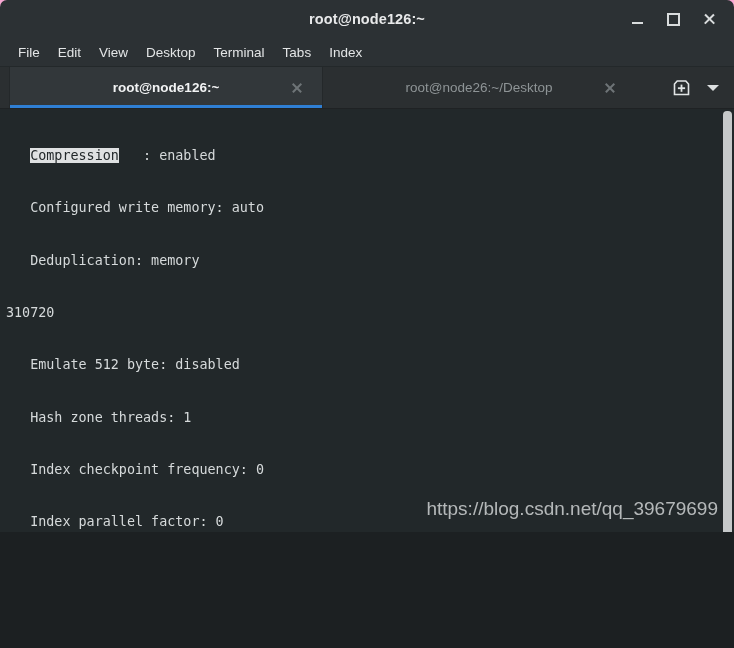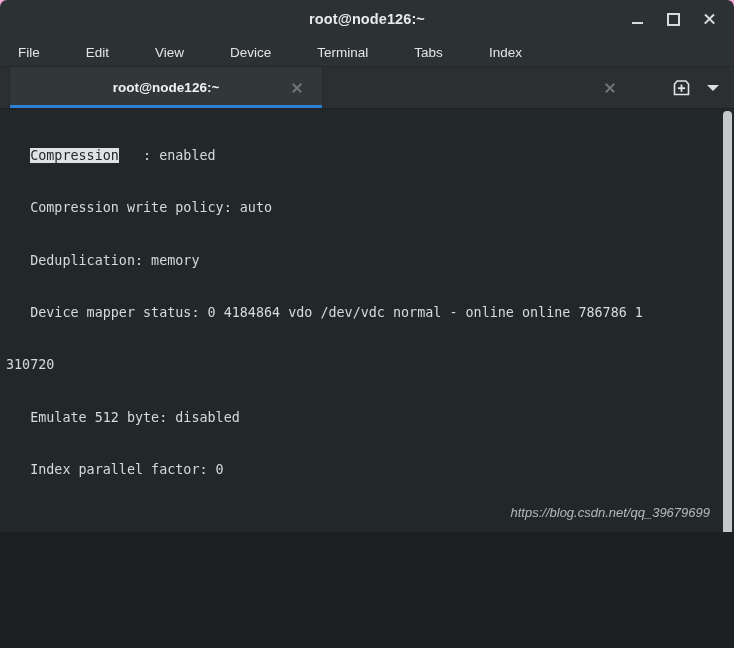--- a/index.html
+++ b/index.html
@@ -95,21 +95,20 @@
 
   
   .menubar {
     height: 27px;
     flex: 0 0 27px;
     background: #2c3134;
     display: flex;
     align-items: center;
     padding-left: 9px;
     border-bottom: 1px solid #23282a;
-    gap: 28px;
   }
   .menu-item {
     color: #e3e5e6;
     font-size: 13.5px;
     padding: 2px 9px;
     cursor: pointer;
     white-space: nowrap;
   }
 
   
@@ -246,29 +245,28 @@
     left: 3px;
     width: 9px;
     height: 524px;
     background: #c6c9ca;
     border-radius: 4px;
   }
 
   
   .watermark {
     position: absolute;
-    right: 24px;
+    right: 16px;
     bottom: 12px;
     color: #c9cccd;
-    font-size: 13px;
+    font-size: 19px;
     font-family: "Liberation Sans", sans-serif;
     opacity: 0.88;
     pointer-events: none;
     white-space: nowrap;
-    font-style: italic;
   }
 </style>
 </head>
 <body>
 
 <div class="window">
 
   <div class="titlebar">
     <div class="titlebar-title">root@node126:~</div>
     <div class="win-controls">
@@ -281,35 +279,36 @@
       <div class="win-btn">
         <span class="glyph-close"></span>
       </div>
     </div>
   </div>
 
   <div class="menubar">
     <div class="menu-item">File</div>
     <div class="menu-item">Edit</div>
     <div class="menu-item">View</div>
-    <div class="menu-item">Device</div>
+    <div class="menu-item">Desktop</div>
     <div class="menu-item">Terminal</div>
     <div class="menu-item">Tabs</div>
     <div class="menu-item">Index</div>
   </div>
 
   <div class="tabbar">
     <div class="tab-edge"></div>
 
     <div class="tab active">
       <span class="tab-label">root@node126:~</span>
       <span class="tab-close"></span>
     </div>
 
     <div class="tab">
+      <span class="tab-label">root@node26:~/Desktop</span>
       <span class="tab-close"></span>
     </div>
 
     <div class="tabbar-right">
       <div class="newtab-btn">
         <svg width="19" height="19" viewBox="0 0 19 19">
           <path d="M2.5 16.5 L2.5 6.0 L5.2 3.0 L13.8 3.0 L16.5 6.0 L16.5 16.5 Z" fill="none" stroke="#e2e5e6" stroke-width="1.6"></path>
           <rect x="8.6" y="6.6" width="1.8" height="7.2" fill="#e2e5e6"></rect>
           <rect x="5.9" y="9.3" width="7.2" height="1.8" fill="#e2e5e6"></rect>
         </svg>
@@ -317,25 +316,26 @@
       <div class="dropdown-btn">
         <span class="chev"></span>
       </div>
     </div>
   </div>
 
   <div class="terminal">
 
     <div class="term-text">
       <div class="term-line"><span>   </span><span class="sel">Compression</span><span>   : enabled</span></div>
-      <div class="term-line">   Compression write policy: auto</div>
+      <div class="term-line">   Configured write memory: auto</div>
       <div class="term-line">   Deduplication: memory</div>
-      <div class="term-line">   Device mapper status: 0 4184864 vdo /dev/vdc normal - online online 786786 1</div>
       <div class="term-line">310720</div>
       <div class="term-line">   Emulate 512 byte: disabled</div>
+      <div class="term-line">   Hash zone threads: 1</div>
+      <div class="term-line">   Index checkpoint frequency: 0</div>
       <div class="term-line">   Index parallel factor: 0</div>
       
       
       
       
       
       
       
       
       

